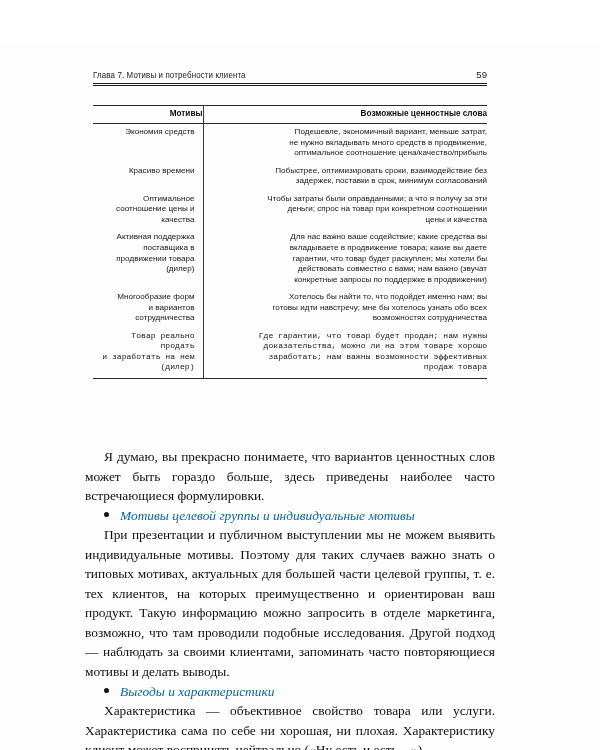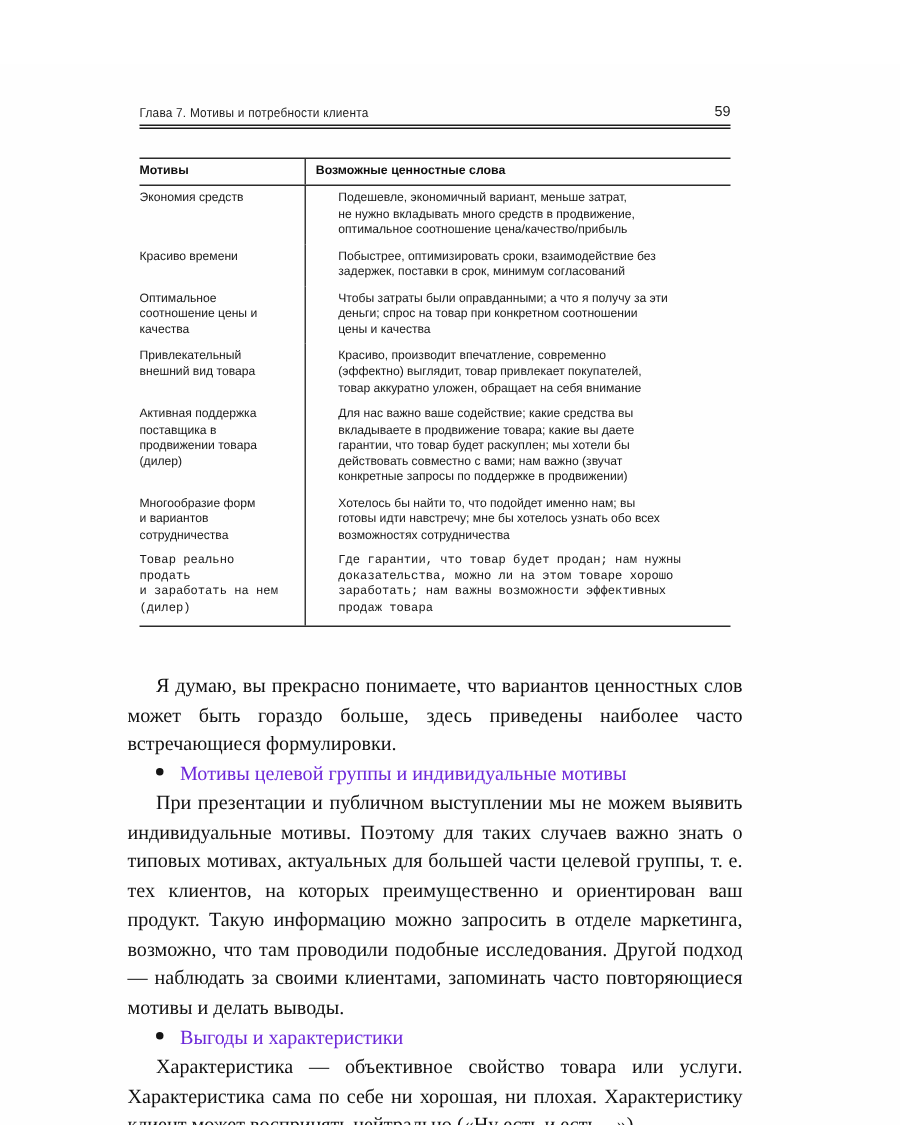--- a/index.html
+++ b/index.html
@@ -55,20 +55,21 @@
     border-top:1.3px solid #2a2a2a;
     border-bottom:1.1px solid #2a2a2a;
     letter-spacing:.02px;
   }
   .tbl td {
     vertical-align:top;
     font-size:8.1px;
     line-height:10.6px;
     color:#161616;
     padding:3.2px 0 3.6px 0;
+    text-align:right;
   }
   .tbl td.k { padding-right:8px; }
   .tbl td.v { padding-left:22px; border-left:1px solid #3a3a3a; }
   .tbl tr.head td.v { padding-left:7px; }
   .tbl tr.last td { border-bottom:1.3px solid #2a2a2a; padding-bottom:5px;font-family:Liberation Mono, monospace; }
 
   .vline { white-space:pre-line; }
 
   
   .body {
@@ -80,24 +81,25 @@
     line-height:19.55px;
     text-align:justify;
     text-indent:19px;
     color:#101010;
     font-family:Liberation Serif, serif;
   }
   .bullet-line {
     margin:0;
     font-size:13.4px;
     line-height:19.55px;
-    color:#6d28d9;
+    color:#0369a1;
     display:flex;
     align-items:baseline;
     padding-left:19px;
+    font-style:italic;
   }
   .bullet-dot {
     width:5px; height:5px; border-radius:50%;
     background:#141414; display:inline-block;
     margin-right:11px; flex:none;
     position:relative; top:-3px;
   }
 </style>
 </head>
 <body>
@@ -131,27 +133,20 @@
         <td class="v vline">Побыстрее, оптимизировать сроки, взаимодействие без
 задержек, поставки в срок, минимум согласований</td>
       </tr>
       <tr>
         <td class="k vline">Оптимальное
 соотношение цены и
 качества</td>
         <td class="v vline">Чтобы затраты были оправданными; а что я получу за эти
 деньги; спрос на товар при конкретном соотношении
 цены и качества</td>
-      </tr>
-      <tr>
-        <td class="k vline">Привлекательный
-внешний вид товара</td>
-        <td class="v vline">Красиво, производит впечатление, современно
-(эффектно) выглядит, товар привлекает покупателей,
-товар аккуратно уложен, обращает на себя внимание</td>
       </tr>
       <tr>
         <td class="k vline">Активная поддержка
 поставщика в
 продвижении товара
 (дилер)</td>
         <td class="v vline">Для нас важно ваше содействие; какие средства вы
 вкладываете в продвижение товара; какие вы даете
 гарантии, что товар будет раскуплен; мы хотели бы
 действовать совместно с вами; нам важно (звучат

